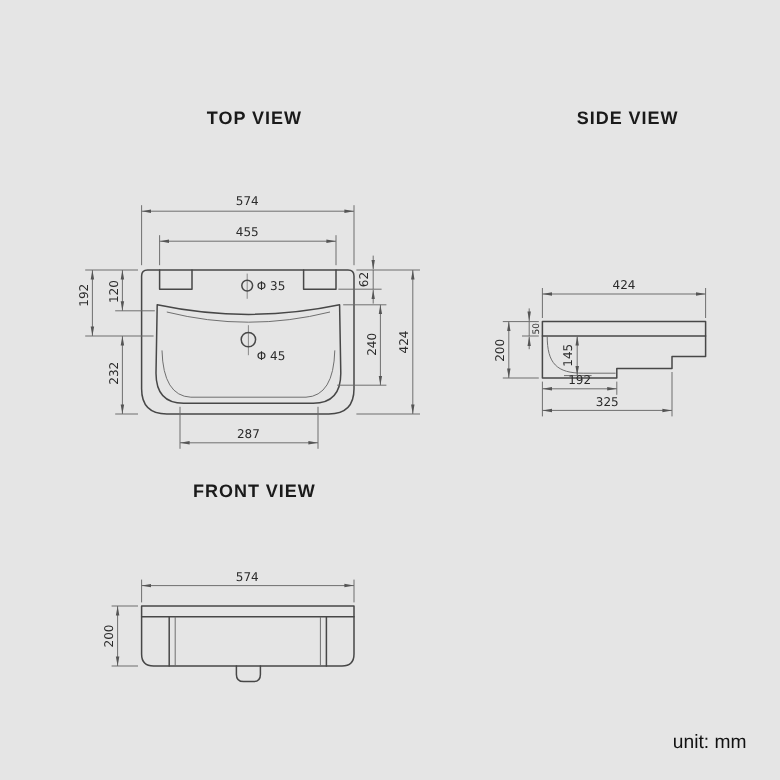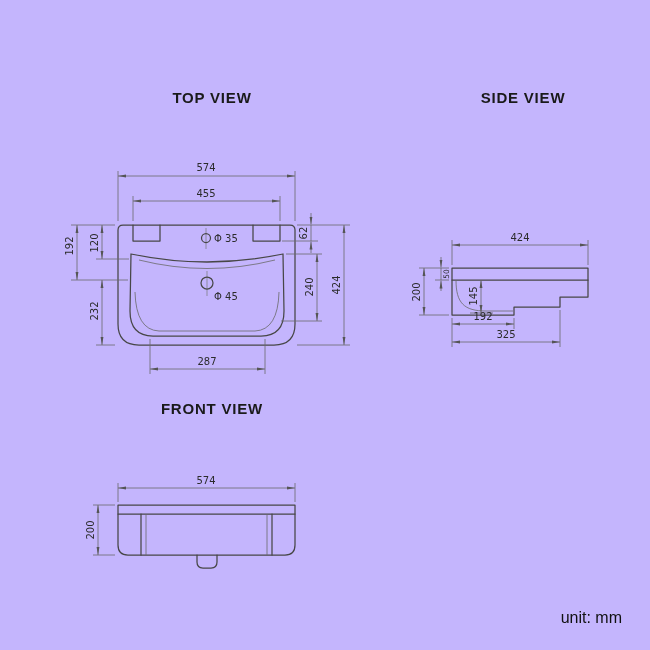--- a/index.html
+++ b/index.html
@@ -1,17 +1,17 @@
 <!DOCTYPE html>
 <html><head>
 <meta charset="utf-8">
 <style>
   html,body { margin:0; padding:0; background:#ffffff; }
   .canvas {
-    position:relative; width:650px; height:650px; background:#c4b5fd;
+    position:relative; width:650px; height:650px; background:#e5e5e5;
     font-family:"Liberation Sans", sans-serif; overflow:hidden;
   }
   svg { position:absolute; left:0; top:0; }
   .obj  { stroke:#474747; stroke-width:1.25; fill:none; stroke-linejoin:round; stroke-linecap:round; }
   .thin { stroke:#6a6a6a; stroke-width:0.8; fill:none; }
   .center { stroke:#777777; stroke-width:0.7; fill:none; }
   .dim {
     font-family:"DejaVu Sans", sans-serif; font-size:10px; fill:#2b2b2b;
   }
   .dim-sm { font-size:7.5px; }

